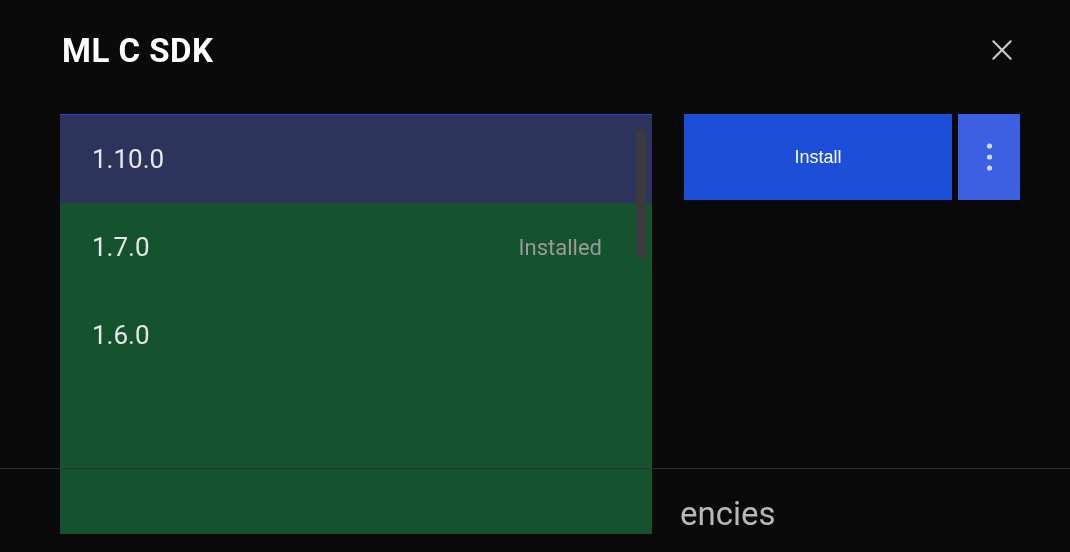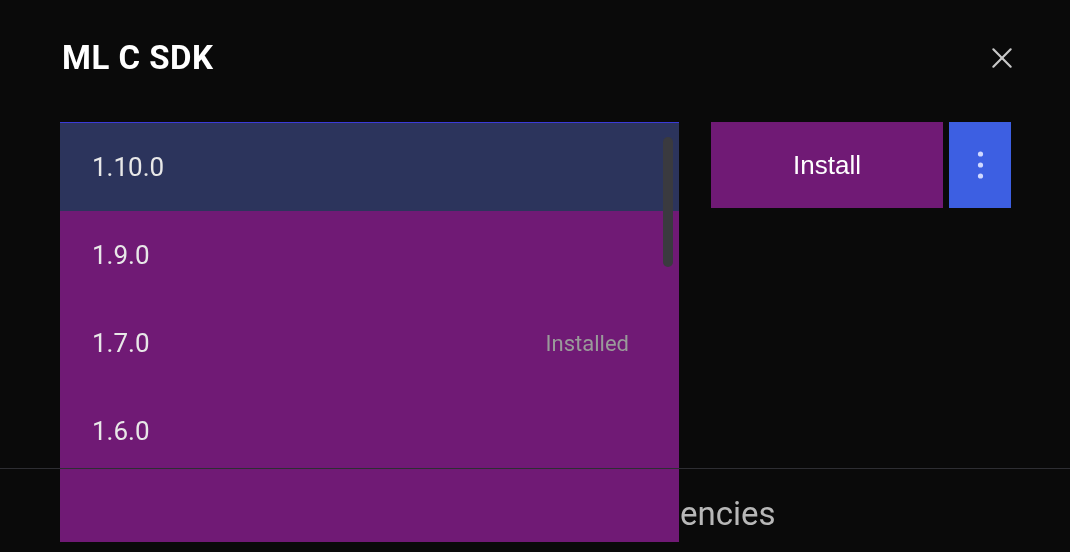--- a/index.html
+++ b/index.html
@@ -12,21 +12,22 @@
       height: 552px;
       background: #0a0a0a;
       font-family: -apple-system, BlinkMacSystemFont, "Segoe UI", Roboto, Helvetica, Arial, sans-serif;
       color: #ffffff;
       overflow: hidden;
       position: relative;
     }
     .header {
       display: flex;
       justify-content: space-between;
-      padding: 38px 48px 0 62px;
+      align-items: center;
+      padding: 30px 48px 0 62px;
       gap: 24px;
     }
     .title {
       font-size: 33px;
       font-weight: 700;
       letter-spacing: 0.5px;
       color: #ffffff;
     }
     .close-btn {
       width: 40px;
@@ -42,21 +43,21 @@
       height: 26px;
     }
     .content-row {
       display: flex;
       align-items: flex-start;
       padding: 44px 50px 0 60px;
       gap: 32px;
     }
     .dropdown-panel {
       width: 619px;
-      background: #701a75;
+      background: #14532d;
       border-top: 1px solid #3a3bd8;
       position: relative;
       height: 420px;
       overflow: hidden;
     }
     .dropdown-scroll {
       position: absolute;
       top: 14px;
       right: 6px;
       width: 10px;
@@ -84,26 +85,26 @@
       font-size: 22px;
       color: #9a9a9a;
       padding-right: 18px;
       text-align: center;
     }
     .actions {
       display: flex;
       gap: 6px;
     }
     .install-btn {
-      background: #701a75;
+      background: #1d4ed8;
       color: #ffffff;
-      font-size: 26px;
+      font-size: 18px;
       font-weight: 400;
       height: 86px;
-      width: 232px;
+      width: 268px;
       display: flex;
       align-items: center;
       justify-content: center;
       cursor: pointer;
       border: none;
     }
     .kebab-btn {
       background: #3d5fe2;
       color: #d0d8ff;
       height: 86px;
@@ -149,24 +150,20 @@
 
 <div class="content-row">
   <div class="dropdown-panel">
     <div class="dropdown-scroll"></div>
 
     <div class="dropdown-item highlighted">
       <span>1.10.0</span>
       <span class="badge"></span>
     </div>
     <div class="dropdown-item">
-      <span>1.9.0</span>
-      <span class="badge"></span>
-    </div>
-    <div class="dropdown-item">
       <span>1.7.0</span>
       <span class="badge">Installed</span>
     </div>
     <div class="dropdown-item">
       <span>1.6.0</span>
       <span class="badge"></span>
     </div>
   </div>
 
   <div class="actions">

